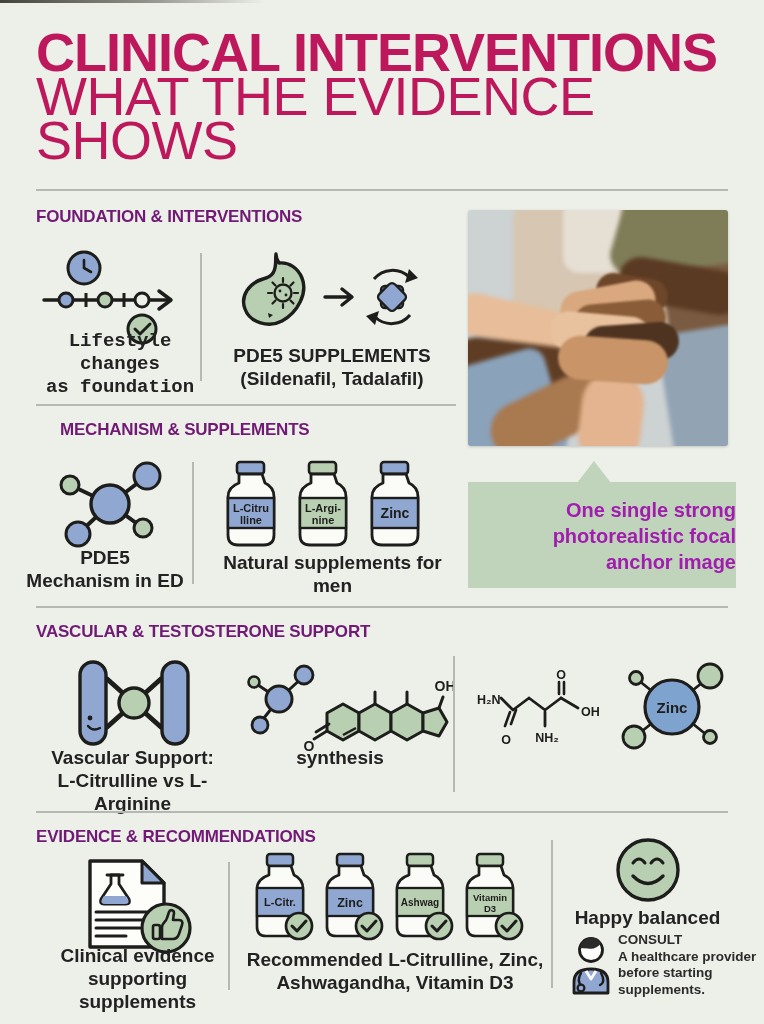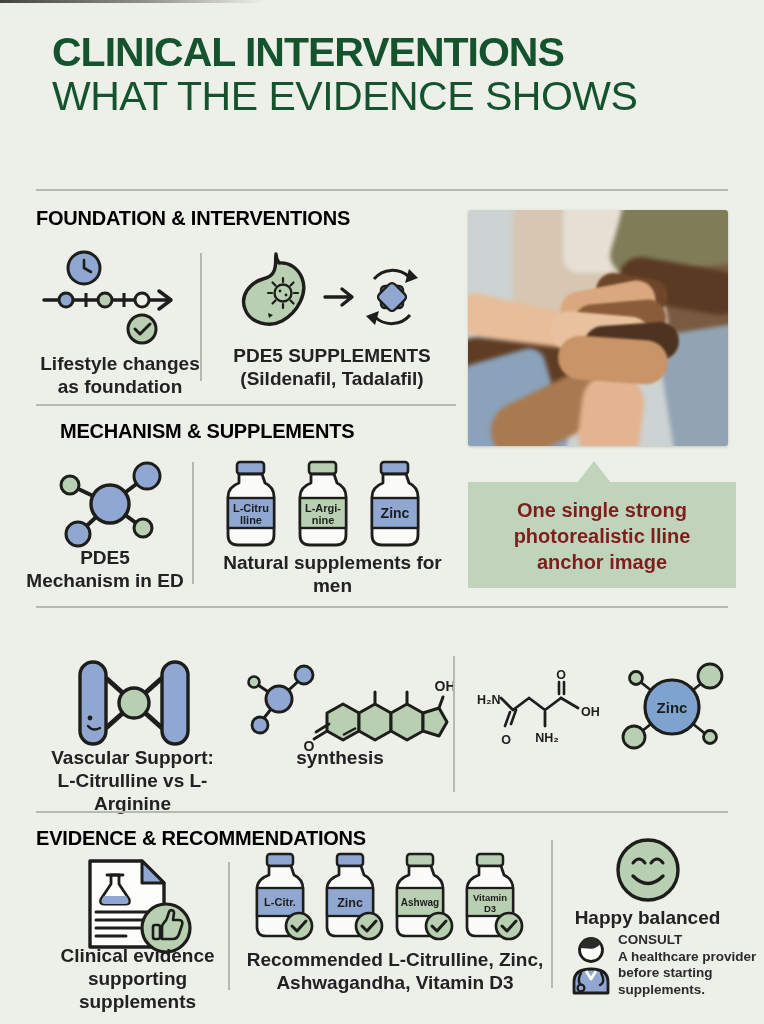--- a/index.html
+++ b/index.html
@@ -1,35 +1,35 @@
 <!DOCTYPE html>
 <html><head>
 <meta charset="utf-8">
 <style>
   html,body{margin:0;padding:0;}
   body{width:764px;height:1024px;background:#edefe9;font-family:"Liberation Sans","DejaVu Sans",sans-serif;}
   .page{position:relative;width:764px;height:1024px;background:#edefe9;overflow:hidden;}
   .abs{position:absolute;}
-  .title{left:52px;top:30px;color:#14532d;font-size:41px;line-height:44px;letter-spacing:-1px;}
+  .title{left:36px;top:30px;color:#be185d;font-size:54px;line-height:44px;letter-spacing:-1px;}
   .title .b{font-weight:bold;}
   .title .light{font-weight:400;letter-spacing:-0.5px;}
   .hline{background:#b6b9b1;height:2px;}
   .vline{background:#b6b9b1;width:2px;}
-  .hdr{color:#000000;font-weight:bold;font-size:20px;letter-spacing:-0.2px;white-space:nowrap;}
+  .hdr{color:#701a75;font-weight:bold;font-size:17px;letter-spacing:-0.2px;white-space:nowrap;}
   .cap{color:#222;font-weight:bold;font-size:19px;line-height:23px;text-align:center;}
   .artifact{left:0;top:0;width:265px;height:3px;background:linear-gradient(to right,#43443c,#90928a 55%,rgba(144,146,138,0));}
   
   .photo{left:468px;top:210px;width:260px;height:236px;background:#cdd2d3;border-radius:3px;overflow:hidden;box-shadow:0 1px 3px rgba(0,0,0,.18);}
   .photo div{position:absolute;}
   .ph{filter:blur(2px);}
   .ph2{filter:blur(1.2px);}
   
   .callout{left:468px;top:482px;width:268px;height:106px;background:#bfd4ba;}
   .callout-tri{left:577px;top:461px;width:0;height:0;border-left:17px solid transparent;border-right:17px solid transparent;border-bottom:22px solid #bfd4ba;}
-  .callout-text{width:268px;text-align:center;color:#7f1d1d;font-weight:bold;font-size:20px;line-height:26px;padding-top:15px;}
+  .callout-text{width:268px;text-align:right;color:#a21caf;font-weight:bold;font-size:20px;line-height:26px;padding-top:15px;}
   .consult{font-size:13.5px;line-height:16.5px;font-weight:bold;color:#2b2b2b;}
   svg text{font-family:"Liberation Sans","DejaVu Sans",sans-serif;}
 </style>
 </head>
 <body>
 
 <div class="page">
   <div class="abs artifact"></div>
 
   <div class="abs title">
@@ -46,21 +46,21 @@
     <path d="M46,12 v8 l7,4" fill="none" stroke="#1d1d1b" stroke-width="2.6" stroke-linecap="round"></path>
     <path d="M6,52 H131" stroke="#1d1d1b" stroke-width="3.5" stroke-linecap="round"></path>
     <path d="M121,43 L133,52 L121,61" fill="none" stroke="#1d1d1b" stroke-width="3.5" stroke-linecap="round" stroke-linejoin="round"></path>
     <path d="M48,45 v14 M86,45 v14" stroke="#1d1d1b" stroke-width="3"></path>
     <circle cx="28" cy="52" r="7" fill="#8fa7d1" stroke="#1d1d1b" stroke-width="3"></circle>
     <circle cx="67" cy="52" r="7" fill="#b8cfb1" stroke="#1d1d1b" stroke-width="3"></circle>
     <circle cx="104" cy="52" r="7" fill="#edefe9" stroke="#1d1d1b" stroke-width="3"></circle>
     <circle cx="104" cy="81" r="14" fill="#b8cfb1" stroke="#1d1d1b" stroke-width="3"></circle>
     <path d="M97,81 l5,5 l10,-10" fill="none" stroke="#1d1d1b" stroke-width="3" stroke-linecap="round" stroke-linejoin="round"></path>
   </svg>
-  <div class="abs cap" style="left:30px;top:352px;width:180px;">
+  <div class="abs cap" style="left:30px;top:330px;width:180px;font-family:Liberation Mono, monospace;">
     <div>Lifestyle changes</div>
     <div>as foundation</div>
   </div>
 
   <div class="abs vline" style="left:200px;top:253px;height:128px;"></div>
 
   <svg class="abs" style="left:228px;top:251px;" width="202" height="92" viewBox="0 0 202 92">
     <path d="M48,3 c-1,7 1,13 -3,19 c-2,3 -6,5 -10,6 c-14,4 -23,17 -18,30 c5,14 24,19 37,12 c16,-9 26,-28 20,-43 c-4,-10 -13,-16 -23,-15 c-2,-3 -3,-6 -3,-9 z" fill="#b8cfb1" stroke="#1d1d1b" stroke-width="3.4" stroke-linejoin="round"></path>
     <circle cx="55" cy="42" r="8.5" fill="none" stroke="#1d1d1b" stroke-width="2.4"></circle>
     <path d="M55,31 v-4 M55,53 v4 M44,42 h-4 M66,42 h4 M47.5,34.5 l-3,-3 M62.5,49.5 l3,3 M47.5,49.5 l-3,3 M62.5,34.5 l3,-3" stroke="#1d1d1b" stroke-width="2.2" stroke-linecap="round"></path>
@@ -141,27 +141,28 @@
     <path d="M17,14 h23 l3,9 q9,4 9,14 v38 q0,10 -10,10 h-26 q-10,0 -10,-10 v-38 q0,-10 11,-14 z" fill="#fbfcf8" stroke="#1d1d1b" stroke-width="2.8" stroke-linejoin="round"></path>
     <rect x="6" y="38" width="46" height="30" fill="#8fa7d1" stroke="#1d1d1b" stroke-width="2.4"></rect>
     <text x="29" y="58" text-anchor="middle" font-size="14" font-weight="bold" fill="#1d1d1b">Zinc</text>
   </svg>
   <div class="abs cap" style="left:210px;top:551px;width:245px;">Natural supplements for men</div>
 
   <div class="abs callout-tri"></div>
   <div class="abs callout">
     <div class="callout-text">
       <div>One single strong</div>
-      <div>photorealistic lline</div>
+      <div>photorealistic focal</div>
       <div>anchor image</div>
     </div>
   </div>
 
   <div class="abs hline" style="left:36px;top:606px;width:692px;"></div>
 
+  <div class="abs hdr" style="left:36px;top:622px;">VASCULAR &amp; TESTOSTERONE SUPPORT</div>
 
   <svg class="abs" style="left:78px;top:658px;" width="112" height="90" viewBox="0 0 112 90">
     <path d="M28,20 L56,45 M28,70 L56,45 M84,20 L56,45 M84,70 L56,45" stroke="#1d1d1b" stroke-width="5"></path>
     <rect x="2" y="4" width="26" height="82" rx="13" fill="#8fa7d1" stroke="#1d1d1b" stroke-width="3.4"></rect>
     <rect x="84" y="4" width="26" height="82" rx="13" fill="#8fa7d1" stroke="#1d1d1b" stroke-width="3.4"></rect>
     <circle cx="56" cy="45" r="15" fill="#b8cfb1" stroke="#1d1d1b" stroke-width="3.4"></circle>
     <circle cx="12" cy="60" r="2.4" fill="#1d1d1b"></circle>
     <path d="M10,68 q5,6 12,2" fill="none" stroke="#1d1d1b" stroke-width="2.4" stroke-linecap="round"></path>
   </svg>
   <div class="abs cap" style="left:25px;top:746px;width:215px;">

